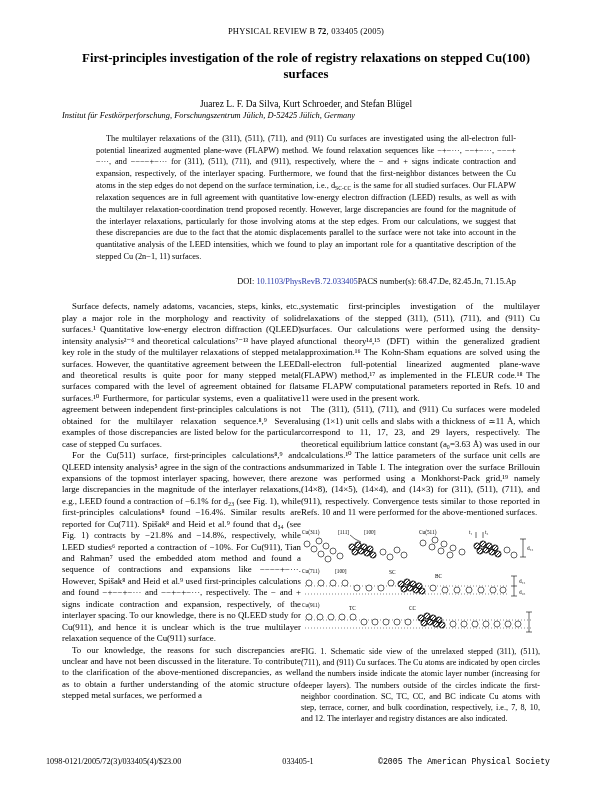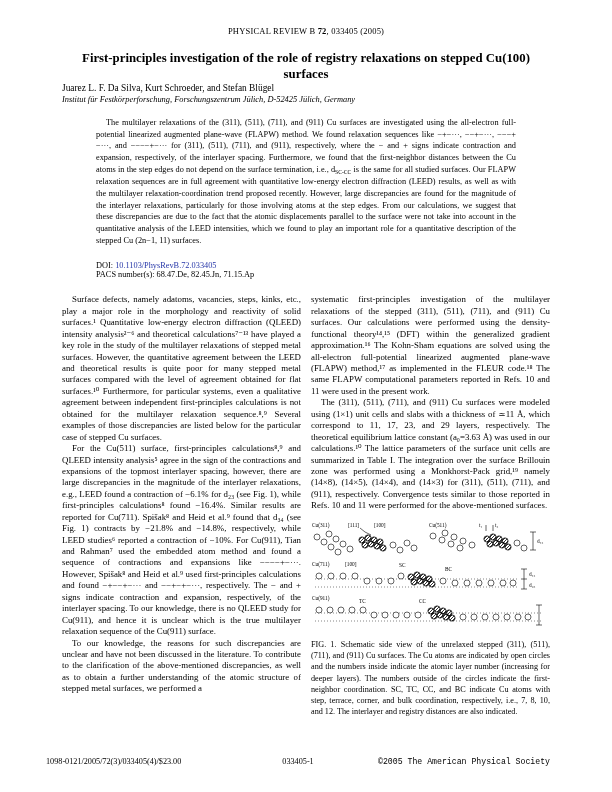--- a/index.html
+++ b/index.html
@@ -6,29 +6,29 @@
   .page{
     width:612px;height:792px;background:#fff;color:#000;
     font-family:"Liberation Serif","DejaVu Serif",serif;
     position:relative;box-sizing:border-box;
     padding:26px 62px 0 62px;overflow:hidden;border-radius:8px;
     -webkit-font-smoothing:antialiased;
   }
   .journal-line{text-align:center;font-size:8.5px;letter-spacing:.2px;}
   .journal-line b{font-weight:bold;}
   .paper-title{text-align:center;font-weight:bold;font-size:12.8px;line-height:1.25;margin-top:15px;}
-  .authors{text-align:left;font-size:9.4px;margin-top:0;}
+  .authors{text-align:center;font-size:9.4px;margin-top:16px;}
   .affiliation{font-size:8.4px;font-style:italic;margin-top:2px;}
   .received{text-align:center;font-size:8.4px;margin-top:3px;}
   .abstract{margin:13px 34px 0 34px;font-size:8.3px;line-height:1.41;text-align:justify;}
   .abstract p{margin:0;text-indent:10px;}
   .subsc{font-size:68%;vertical-align:-0.28em;letter-spacing:0;}
-  .doi-row{display:flex;justify-content:flex-end;margin:15px 34px 0 34px;font-size:8.3px;flex-direction:column;}
+  .doi-row{display:flex;justify-content:flex-end;margin:15px 34px 0 34px;font-size:8.3px;}
   .doi-link{color:#2636a8;text-decoration:none;}
-  .body-cols{display:flex;gap:10px;margin-top:15px;font-size:8.85px;line-height:1.295;text-align:justify;}
+  .body-cols{display:flex;margin-top:15px;font-size:8.85px;line-height:1.295;text-align:justify;}
   .col{width:239px;}
   .col p{margin:0;text-indent:10px;}
   .col p.noindent{text-indent:0;}
   .figure-block{margin:7px 0 3px 0;}
   .fig-caption{font-size:8.2px;line-height:1.36;text-align:justify;margin-top:5px;}
   .footer{position:absolute;left:46px;right:62px;bottom:26px;display:flex;font-size:8.2px;}
   .footer .f-left{flex:1;text-align:left;}
   .footer .f-center{flex:0 0 auto;text-align:center;}
   .footer .f-right{flex:1;text-align:right;font-family:Liberation Mono, monospace;}
   svg text{font-family:"Liberation Serif","DejaVu Serif",serif;font-size:5.3px;fill:#000;}

